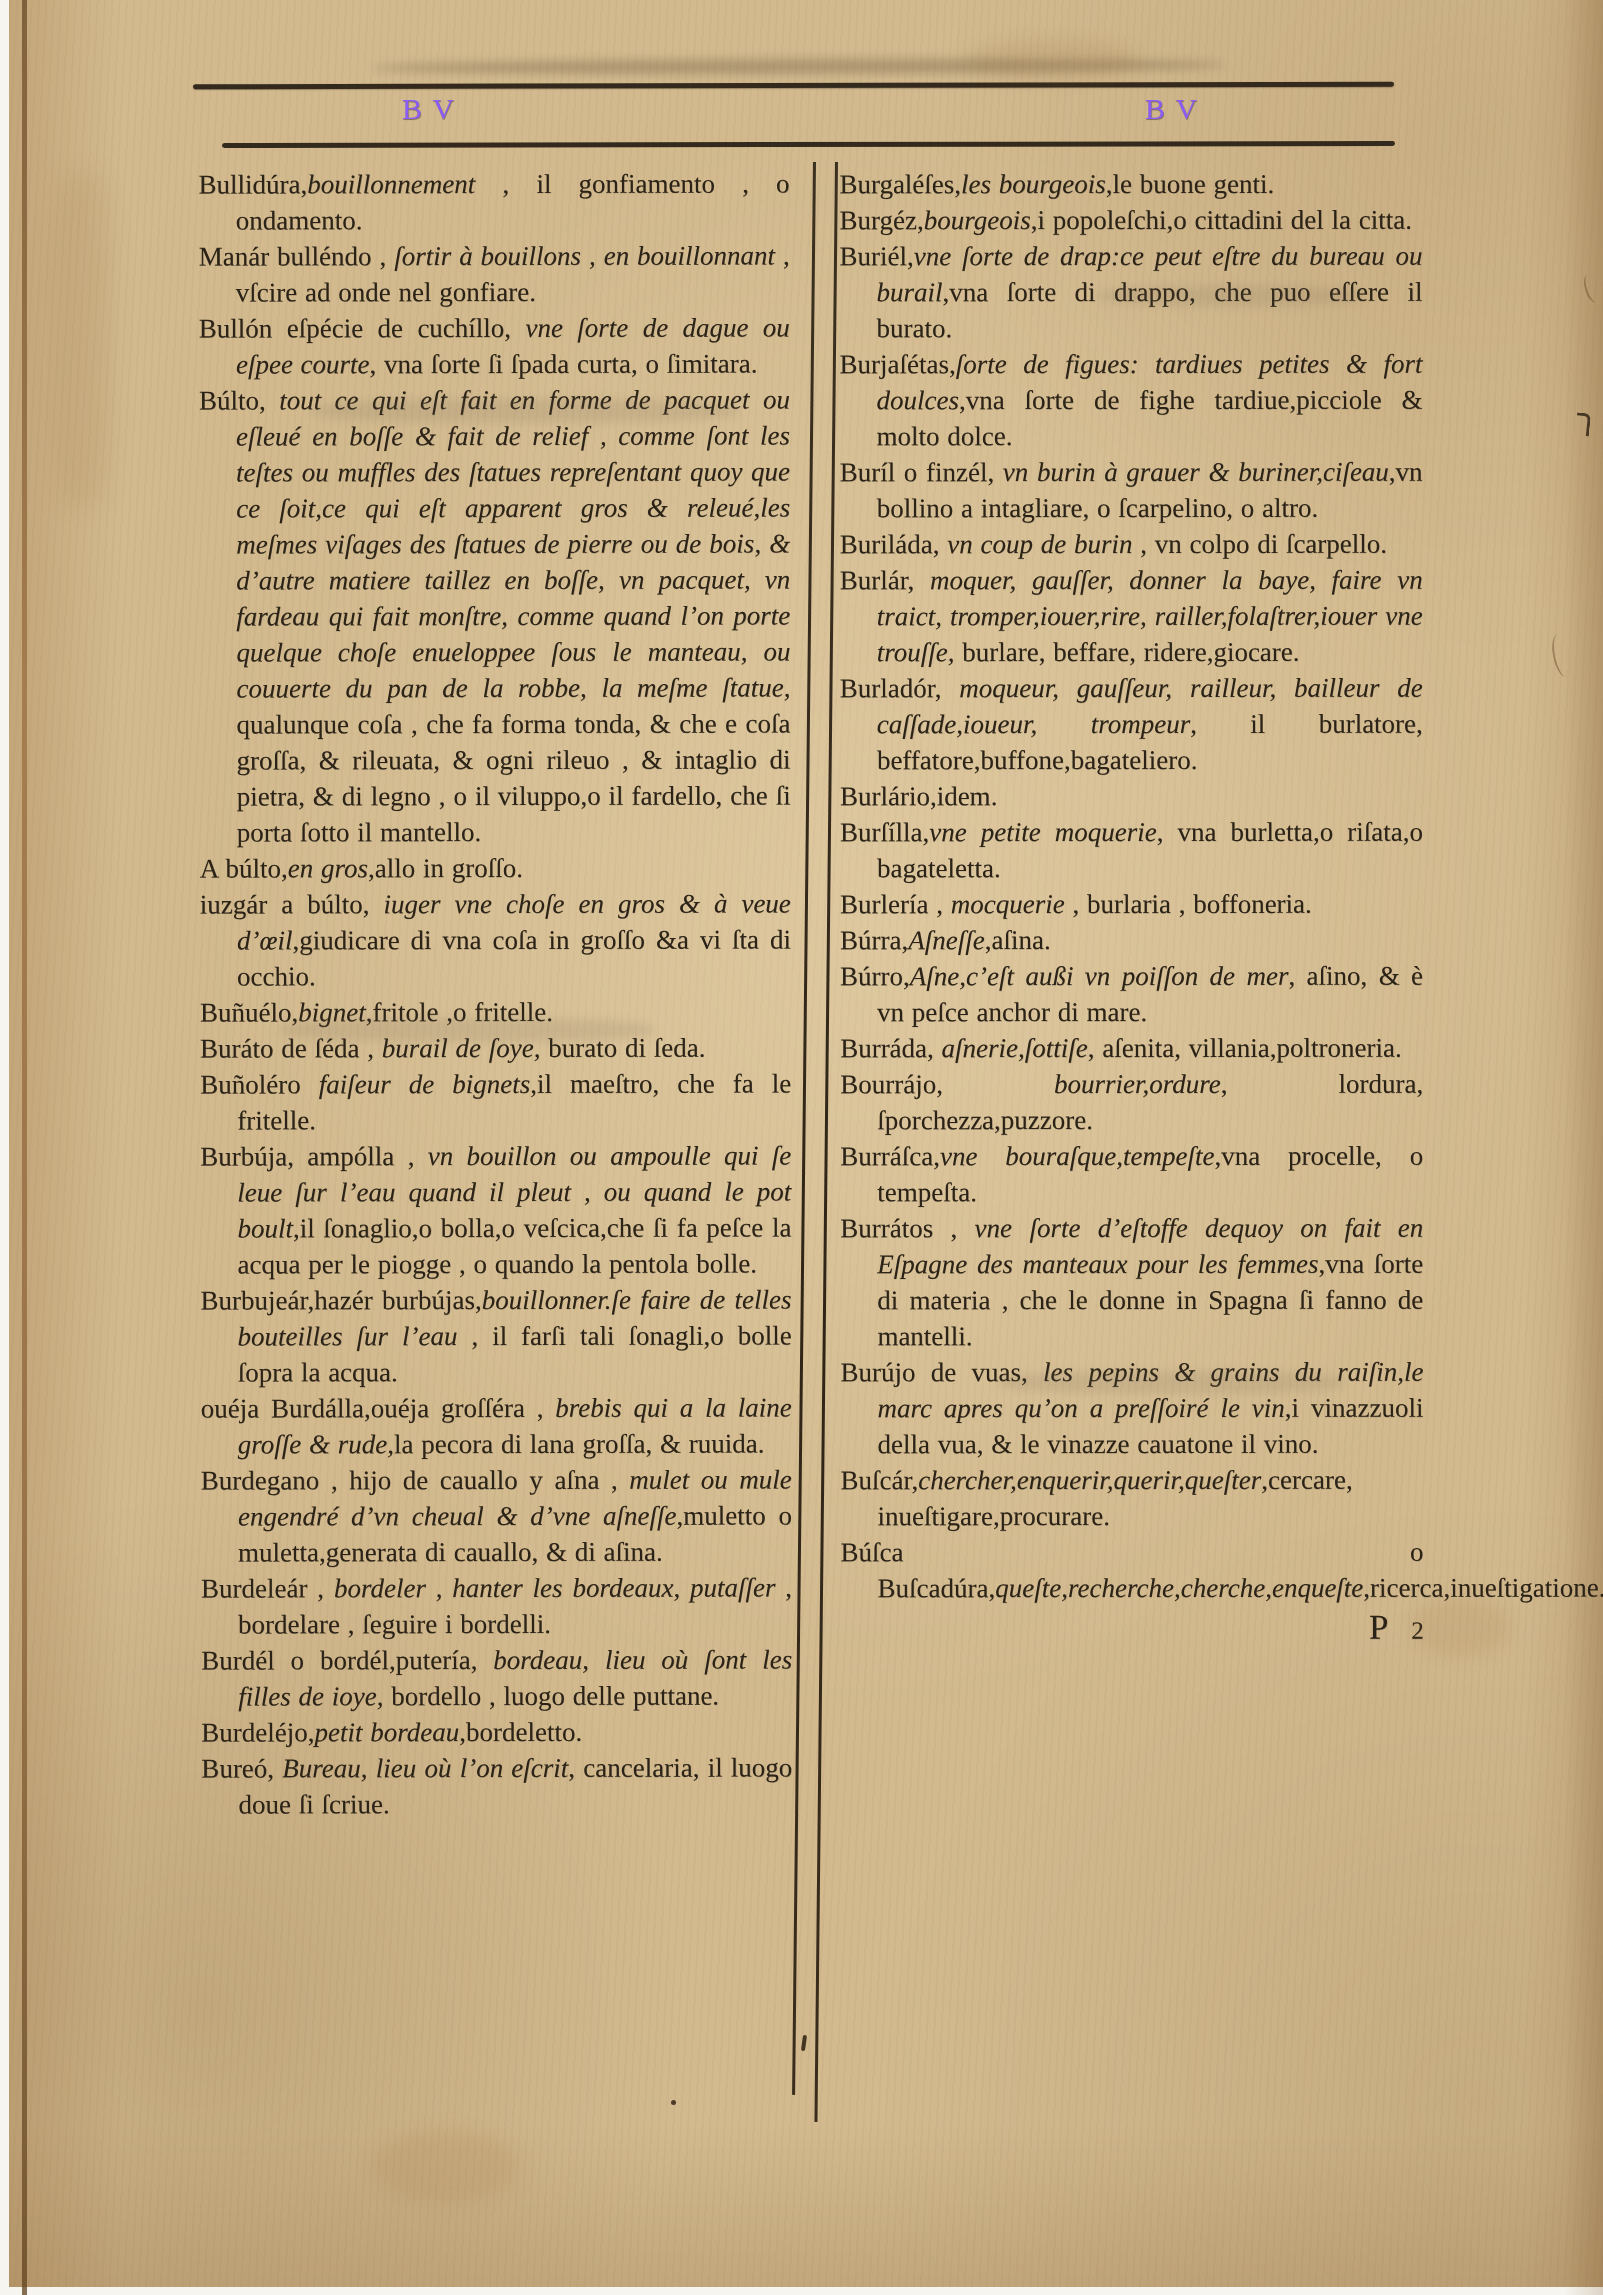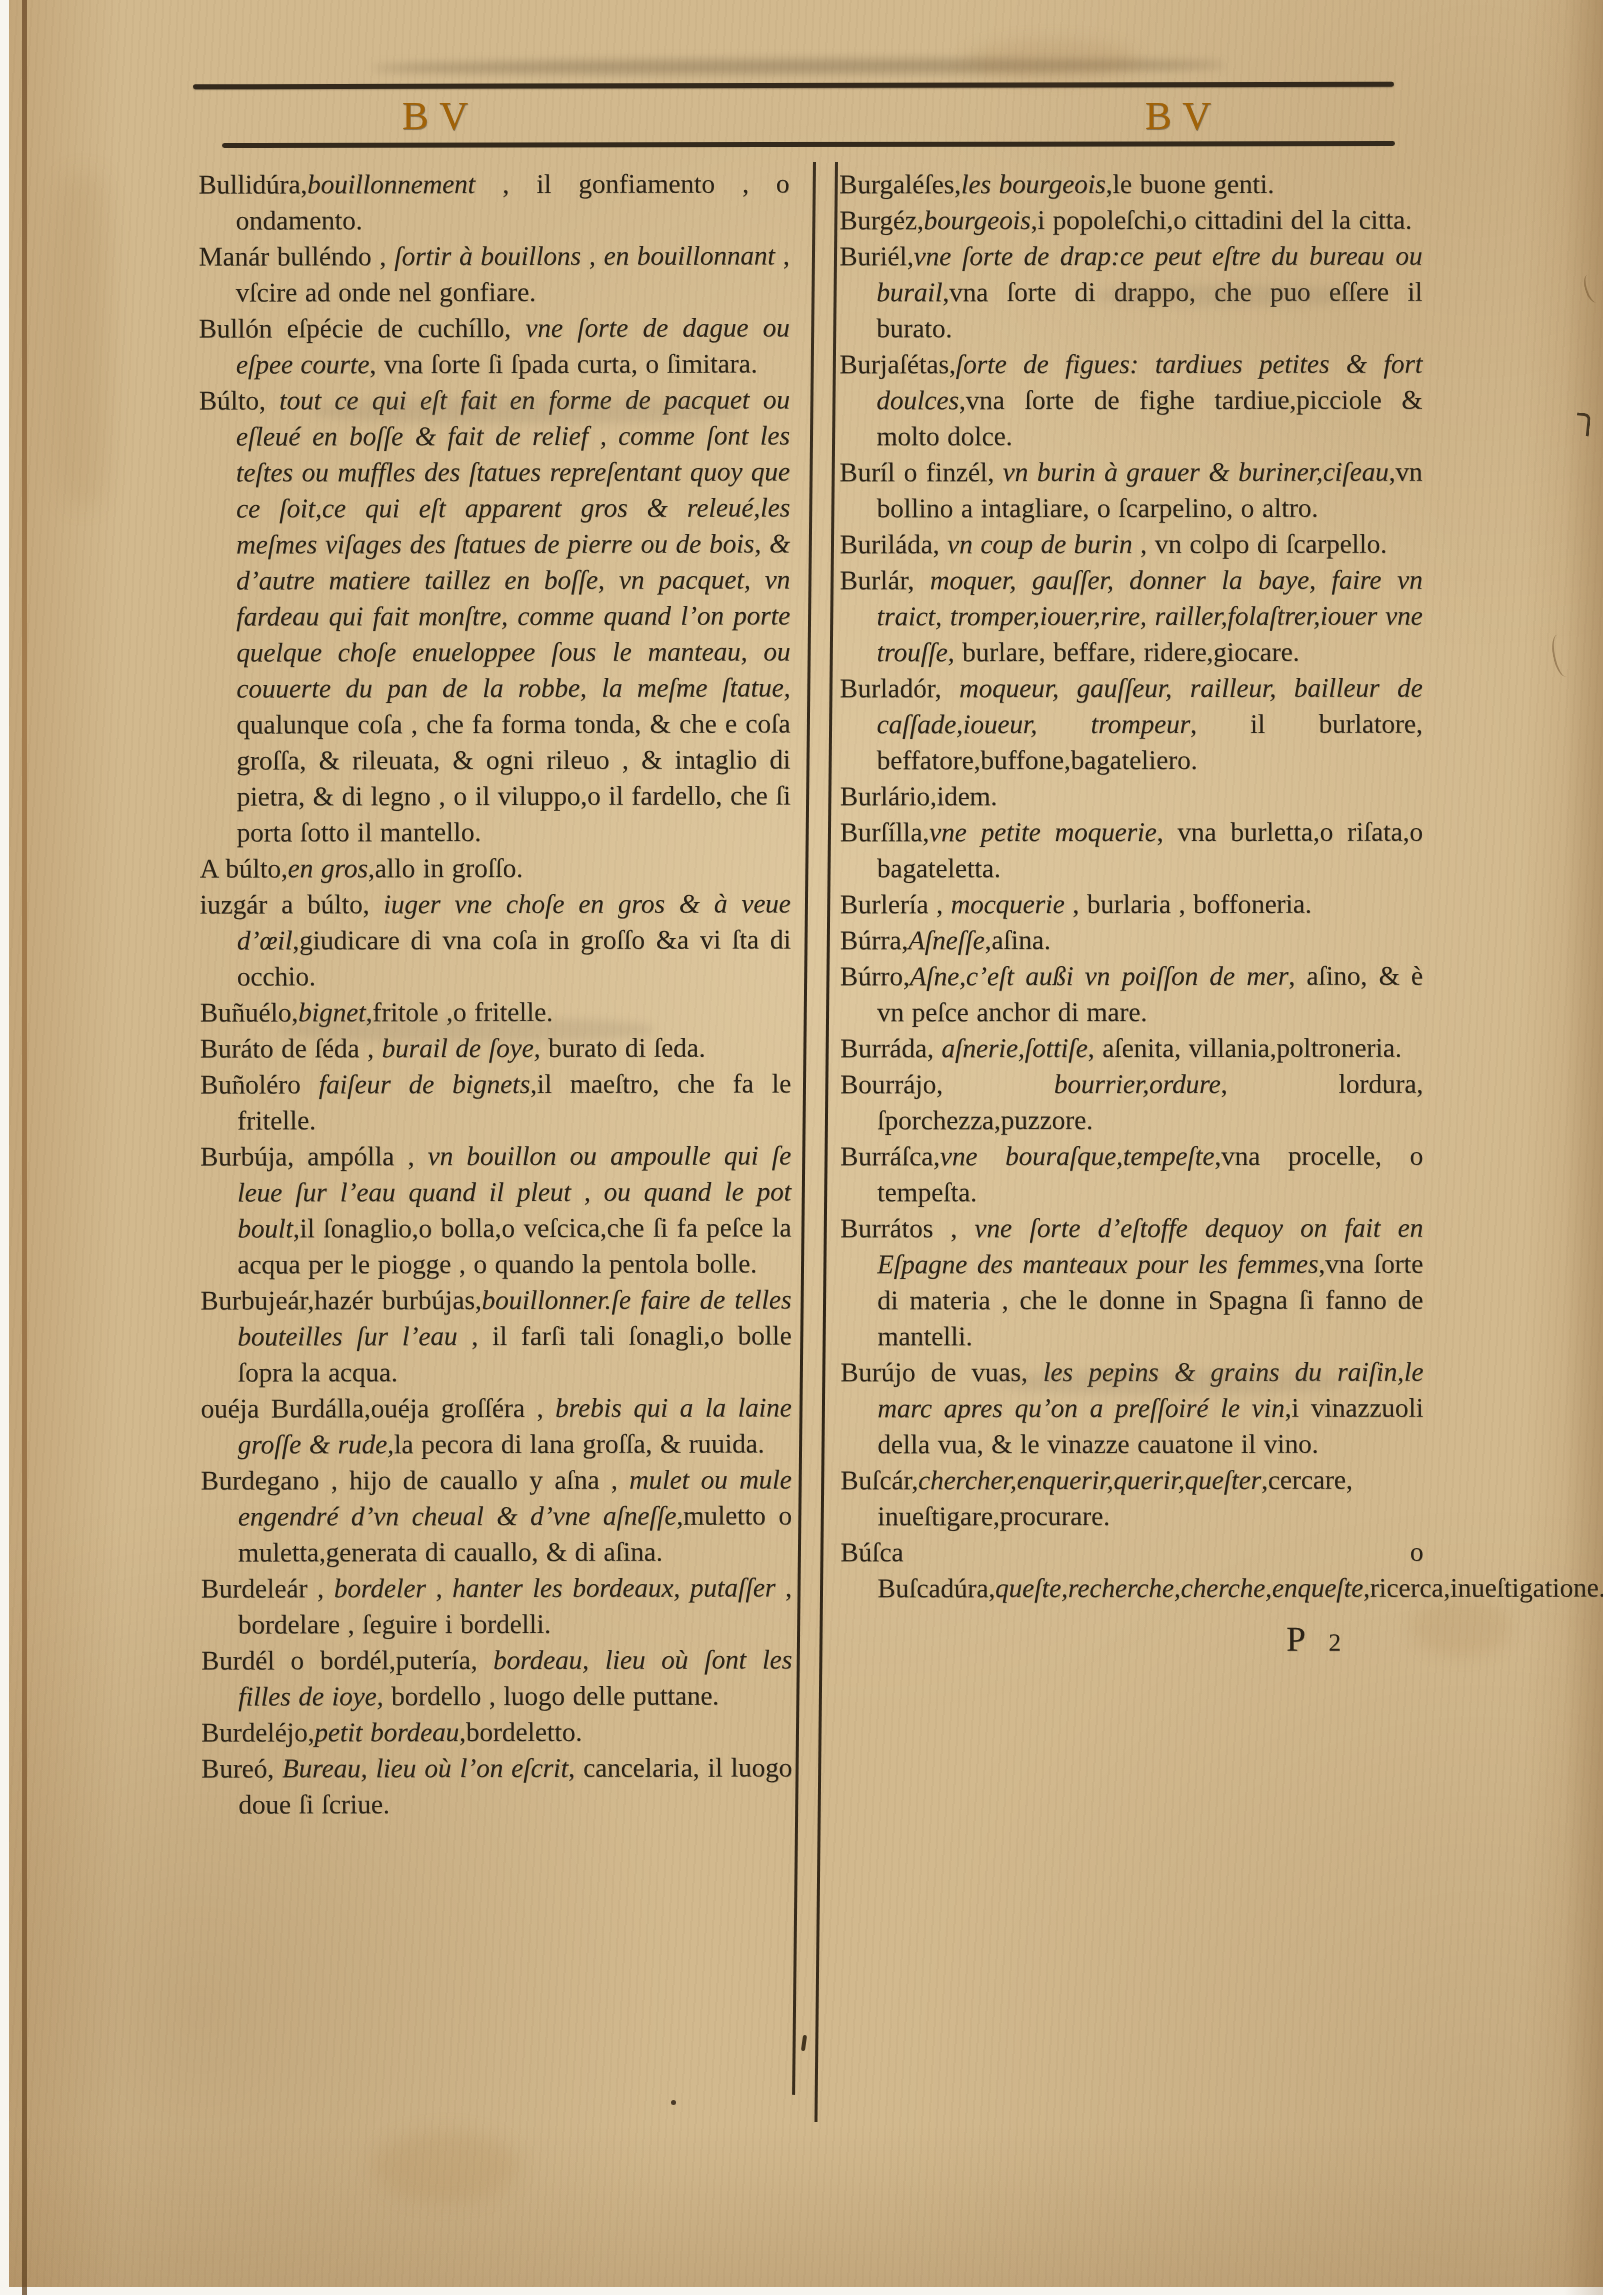--- a/index.html
+++ b/index.html
@@ -31,40 +31,40 @@
     position:absolute;right:0;top:0;width:40px;height:100%;
     background:linear-gradient(270deg, rgba(120,85,45,0.22), rgba(120,85,45,0));
   }
   
   .rule{position:absolute;background:#33291c;border-radius:2.7px;}
   .rule-top{left:193px;top:83px;width:1201px;height:4.7px;transform:rotate(-0.12deg);box-shadow:0 0.7px 1.3px rgba(51,41,28,.4);}
   .rule-mid{left:222px;top:142px;width:1173px;height:4.7px;transform:rotate(-0.10deg);}
   .ink-smear{position:absolute;left:373px;top:59px;width:852px;height:14.6px;background:rgba(86,70,48,.30);border-radius:50%;filter:blur(4.7px);transform:rotate(-0.2deg);}
   
   .running-head{
-    position:absolute;top:92px;font-size:40px;letter-spacing:10.6px;color:#a16207;
+    position:absolute;top:92px;font-size:30px;letter-spacing:10.6px;color:#8b5cf6;
     text-shadow:0.4px 0.5px 0.7px rgba(36,29,19,.45);
   }
   .rh-left{left:402px;}
   .rh-right{left:1145px;}
   
   .vrule{position:absolute;top:162px;width:3.3px;transform-origin:top center;
     background:linear-gradient(180deg,#3c3020,#2f2517 60%,#3a2d1c);}
   .vrule-a{left:813px;height:1933px;transform:rotate(0.62deg);}
   .vrule-b{left:835px;height:1960px;transform:rotate(0.60deg);}
   
   .col{
     position:absolute;top:166px;font-size:27px;line-height:36px;color:#2b2317;
     text-shadow:0.3px 0.4px 0.6px rgba(43,35,23,.32);
   }
   .col-left{left:200px;width:591px;transform:rotate(-0.10deg);}
   .col-right{left:840px;width:583px;transform:rotate(-0.05deg);}
   .entry{margin:0;padding-left:37px;text-indent:-37px;text-align:justify;word-spacing:1px;}
   .entry .i{font-style:italic;}
-  .signature{margin-top:16px;padding-left:363px;text-indent:0;font-size:35px;text-align:center;}
+  .signature{margin-top:4px;padding-left:363px;text-indent:0;font-size:35px;text-align:right;}
   .signature .sig-num{font-size:25px;margin-left:22.6px;}
   
   .ghost{position:absolute;background:rgba(110,98,76,.14);filter:blur(4px);border-radius:40%;}
   .g1{left:313px;top:399px;width:426px;height:24px;}
   .g2{left:280px;top:1018px;width:373px;height:24px;}
   .g3{left:998px;top:1371px;width:346px;height:22.6px;}
   .g4{left:1098px;top:286px;width:266px;height:20px;}
   .fox{position:absolute;border-radius:50%;}
   .fox1{left:373px;top:2130px;width:146px;height:73px;background:rgba(165,120,65,.14);filter:blur(9.3px);}
   .fox2{left:1411px;top:1597px;width:100px;height:60px;background:rgba(160,115,60,.12);filter:blur(8px);}

